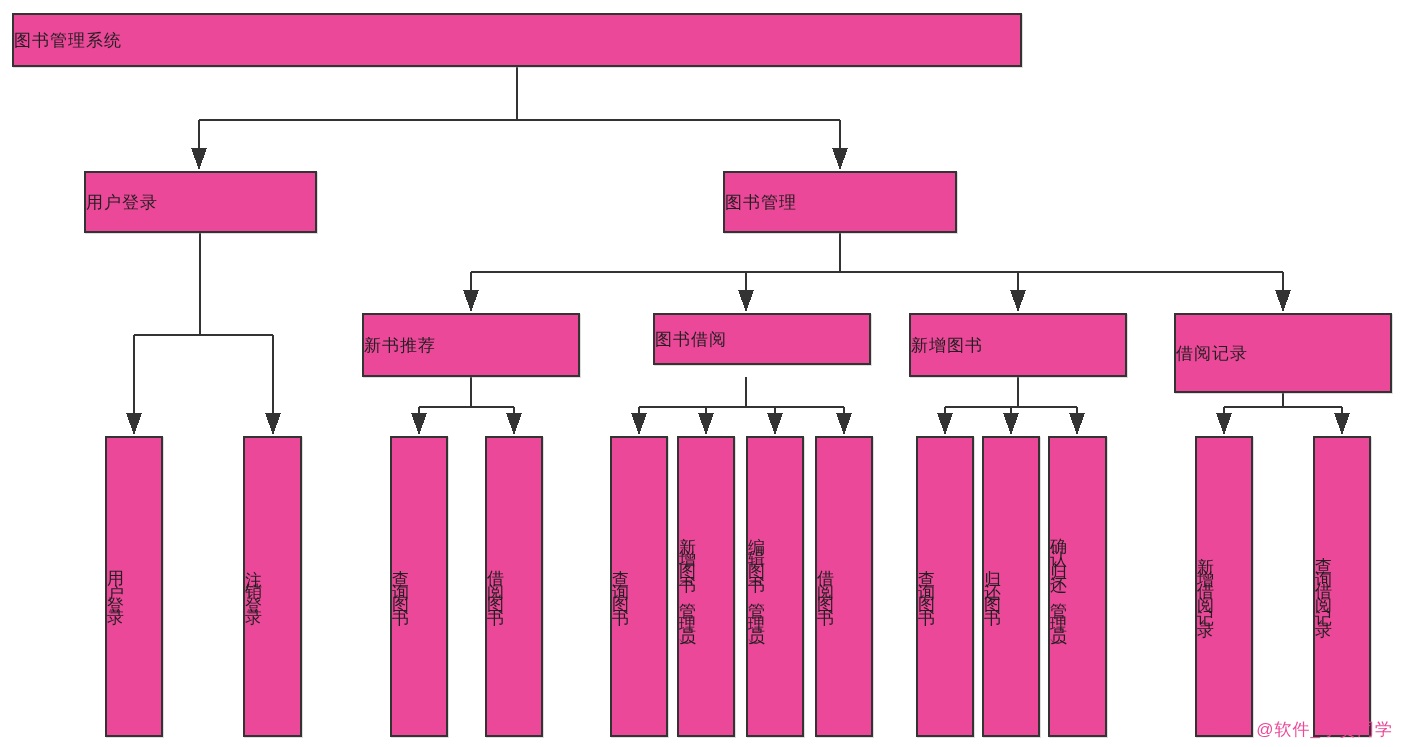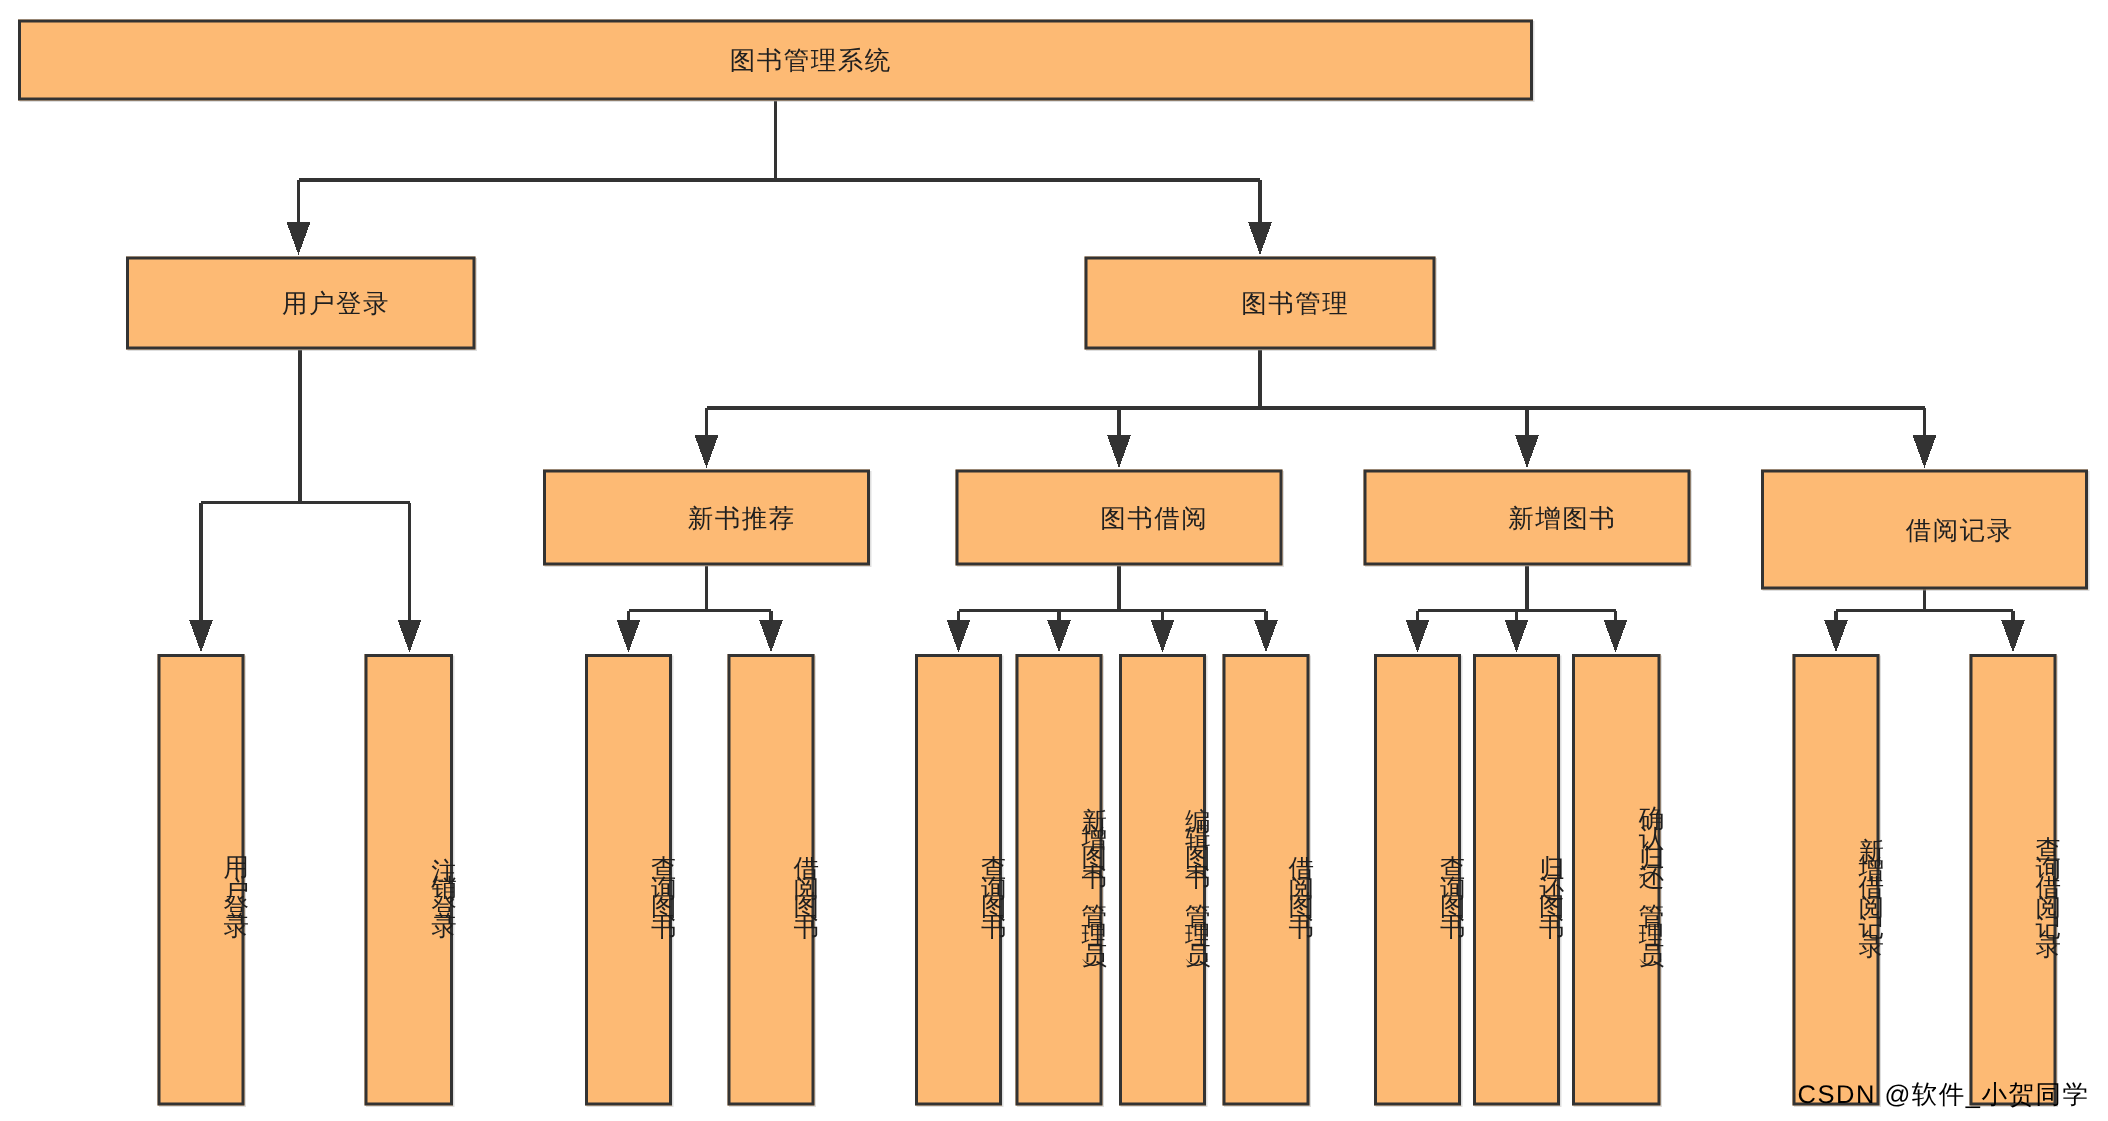--- a/index.html
+++ b/index.html
@@ -13,26 +13,24 @@
   }
   .connectors{
     position:absolute;
     left:0;top:0;
     width:1405px;height:747px;
   }
   .node{
     position:absolute;
     box-sizing:border-box;
     border:2.5px solid #333333;
-    background:#fdba74;
+    background:#ec4899;
     display:flex;
     align-items:center;
-    justify-content:center;
     box-shadow:1px 1px 0 rgba(160,160,160,0.35);
-    padding-left:47px;
   }
   .hlabel{
     font-size:17px;
     color:#1f1f1f;
     letter-spacing:1px;
     white-space:nowrap;
   }
   .leaf{
     padding-bottom:8px;
   }
@@ -42,21 +40,21 @@
     font-size:17px;
     letter-spacing:13px;
     line-height:1;
     color:#1f1f1f;
   }
   .watermark{
     position:absolute;
     right:12px;
     bottom:6px;
     font-size:17px;
-    color:#000000;
+    color:#ec4899;
     letter-spacing:1px;
     white-space:nowrap;
     text-align:center;
   }
 </style>
 </head>
 <body>
 
 <div class="canvas">
 
@@ -103,21 +101,21 @@
   <div class="node" style="left:84px;top:171px;width:233px;height:62px">
     <span class="hlabel">用户登录</span>
   </div>
   <div class="node" style="left:362px;top:313px;width:218px;height:64px">
     <span class="hlabel">新书推荐</span>
   </div>
 
   <div class="node" style="left:723px;top:171px;width:234px;height:62px">
     <span class="hlabel">图书管理</span>
   </div>
-  <div class="node" style="left:637px;top:313px;width:218px;height:64px">
+  <div class="node" style="left:653px;top:313px;width:218px;height:52px">
     <span class="hlabel">图书借阅</span>
   </div>
   <div class="node" style="left:909px;top:313px;width:218px;height:64px">
     <span class="hlabel">新增图书</span>
   </div>
   <div class="node" style="left:1174px;top:313px;width:218px;height:80px">
     <span class="hlabel">借阅记录</span>
   </div>
 
   <div class="node leaf" style="left:105px;top:436px;width:58px;height:301px">

